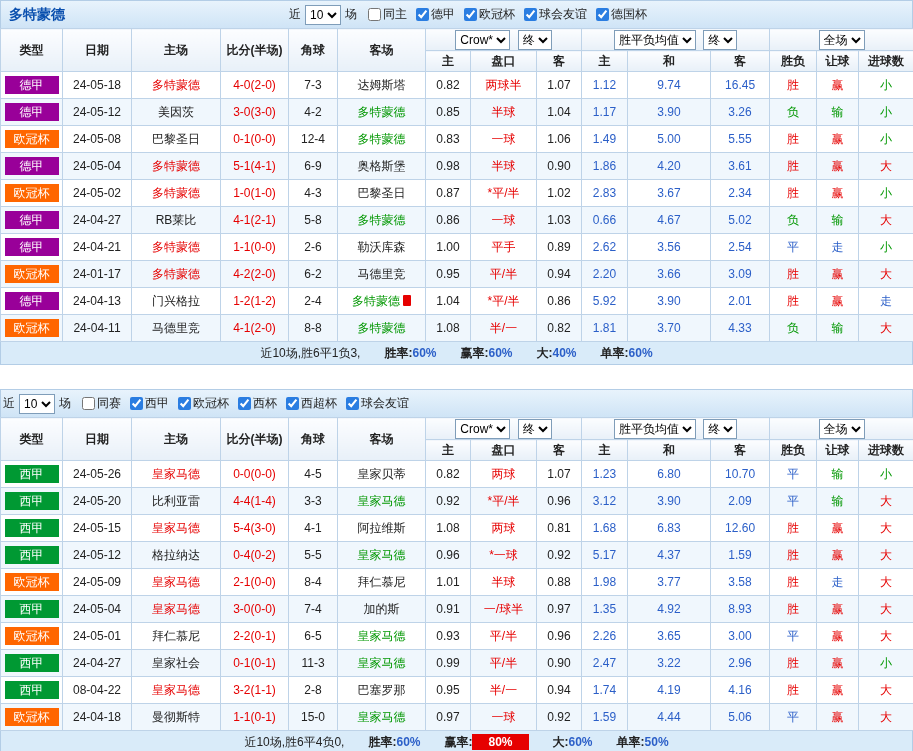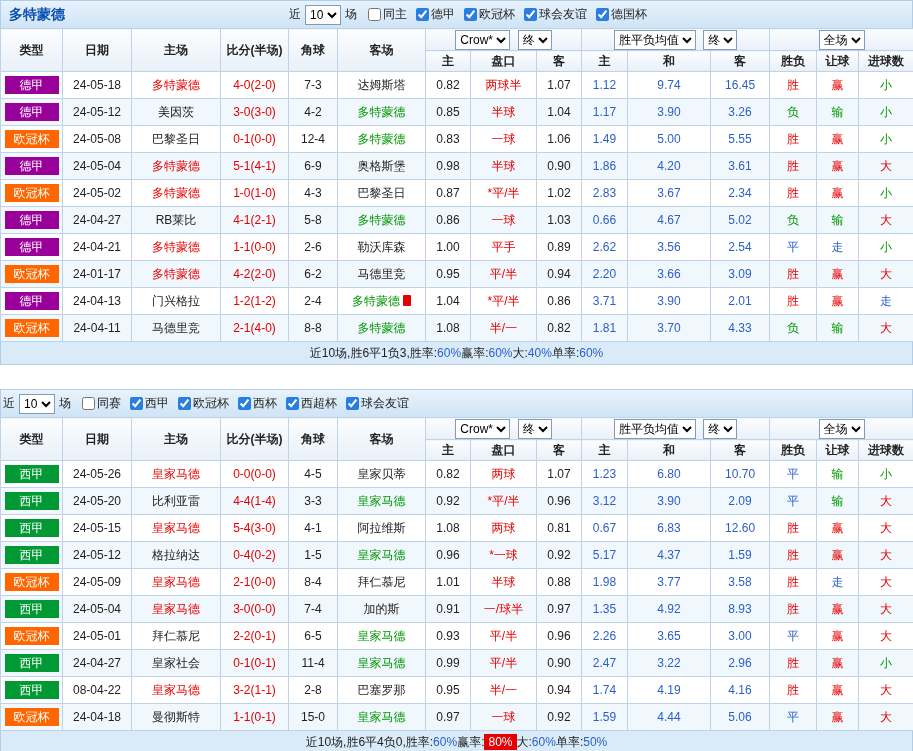--- a/index.html
+++ b/index.html
@@ -59,23 +59,23 @@
   }
 
   
   .tfoot {
     height:23px;
     background:#d9ebf9;
     border:1px solid #b3cde6; border-top:none;
     display:flex; align-items:center; justify-content:center;
   }
   .sum { color:#222; }
-  .stat { margin-left:0; }
+  .stat { margin-left:24px;font-weight:bold; }
   .stat-val { color:var(--c-draw,#2b5fc8); }
-  .stat-val.hl { background:var(--c-hl,#e60000); color:#fff; padding:1px 4px; }
+  .stat-val.hl { background:var(--c-hl,#e60000); color:#fff; padding:1px 16px; }
 </style>
 </head>
 <body>
 
 <div class="block">
   <div class="topbar">
     <span class="title">多特蒙德</span>
     <div class="filters">
       <span class="txt">近</span>
       <select><option>10</option></select>
@@ -289,32 +289,32 @@
         <tr>
           <td><span class="badge" style="background: rgb(153, 0, 153);">德甲</span></td>
           <td>24-04-13</td>
           <td>门兴格拉</td>
           <td class="score">1-2(1-2)</td>
           <td>2-4</td>
           <td class="t-green"><span>多特蒙德</span><span class="redcard"></span></td>
           <td>1.04</td>
           <td class="pan">*平/半</td>
           <td>0.86</td>
-          <td class="avg">3.71</td>
+          <td class="avg">5.92</td>
           <td class="avg">3.90</td>
           <td class="avg">2.01</td>
           <td class="t-red">胜</td>
           <td class="t-red">赢</td>
           <td class="t-blue">走</td>
         </tr>
         <tr>
           <td><span class="badge" style="background: rgb(255, 102, 0);">欧冠杯</span></td>
           <td>24-04-11</td>
           <td>马德里竞</td>
-          <td class="score">2-1(4-0)</td>
+          <td class="score">4-1(2-0)</td>
           <td>8-8</td>
           <td class="t-green"><span>多特蒙德</span></td>
           <td>1.08</td>
           <td class="pan">半/一</td>
           <td>0.82</td>
           <td class="avg">1.81</td>
           <td class="avg">3.70</td>
           <td class="avg">4.33</td>
           <td class="t-green">负</td>
           <td class="t-green">输</td>
@@ -445,33 +445,33 @@
         <tr>
           <td><span class="badge" style="background: rgb(0, 153, 51);">西甲</span></td>
           <td>24-05-15</td>
           <td class="t-red">皇家马德</td>
           <td class="score">5-4(3-0)</td>
           <td>4-1</td>
           <td><span>阿拉维斯</span></td>
           <td>1.08</td>
           <td class="pan">两球</td>
           <td>0.81</td>
-          <td class="avg">0.67</td>
+          <td class="avg">1.68</td>
           <td class="avg">6.83</td>
           <td class="avg">12.60</td>
           <td class="t-red">胜</td>
           <td class="t-red">赢</td>
           <td class="t-red">大</td>
         </tr>
         <tr>
           <td><span class="badge" style="background: rgb(0, 153, 51);">西甲</span></td>
           <td>24-05-12</td>
           <td>格拉纳达</td>
           <td class="score">0-4(0-2)</td>
-          <td>1-5</td>
+          <td>5-5</td>
           <td class="t-green"><span>皇家马德</span></td>
           <td>0.96</td>
           <td class="pan">*一球</td>
           <td>0.92</td>
           <td class="avg">5.17</td>
           <td class="avg">4.37</td>
           <td class="avg">1.59</td>
           <td class="t-red">胜</td>
           <td class="t-red">赢</td>
           <td class="t-red">大</td>
@@ -525,21 +525,21 @@
           <td class="avg">3.00</td>
           <td class="t-blue">平</td>
           <td class="t-red">赢</td>
           <td class="t-red">大</td>
         </tr>
         <tr>
           <td><span class="badge" style="background: rgb(0, 153, 51);">西甲</span></td>
           <td>24-04-27</td>
           <td>皇家社会</td>
           <td class="score">0-1(0-1)</td>
-          <td>11-4</td>
+          <td>11-3</td>
           <td class="t-green"><span>皇家马德</span></td>
           <td>0.99</td>
           <td class="pan">平/半</td>
           <td>0.90</td>
           <td class="avg">2.47</td>
           <td class="avg">3.22</td>
           <td class="avg">2.96</td>
           <td class="t-red">胜</td>
           <td class="t-red">赢</td>
           <td class="t-green">小</td>

